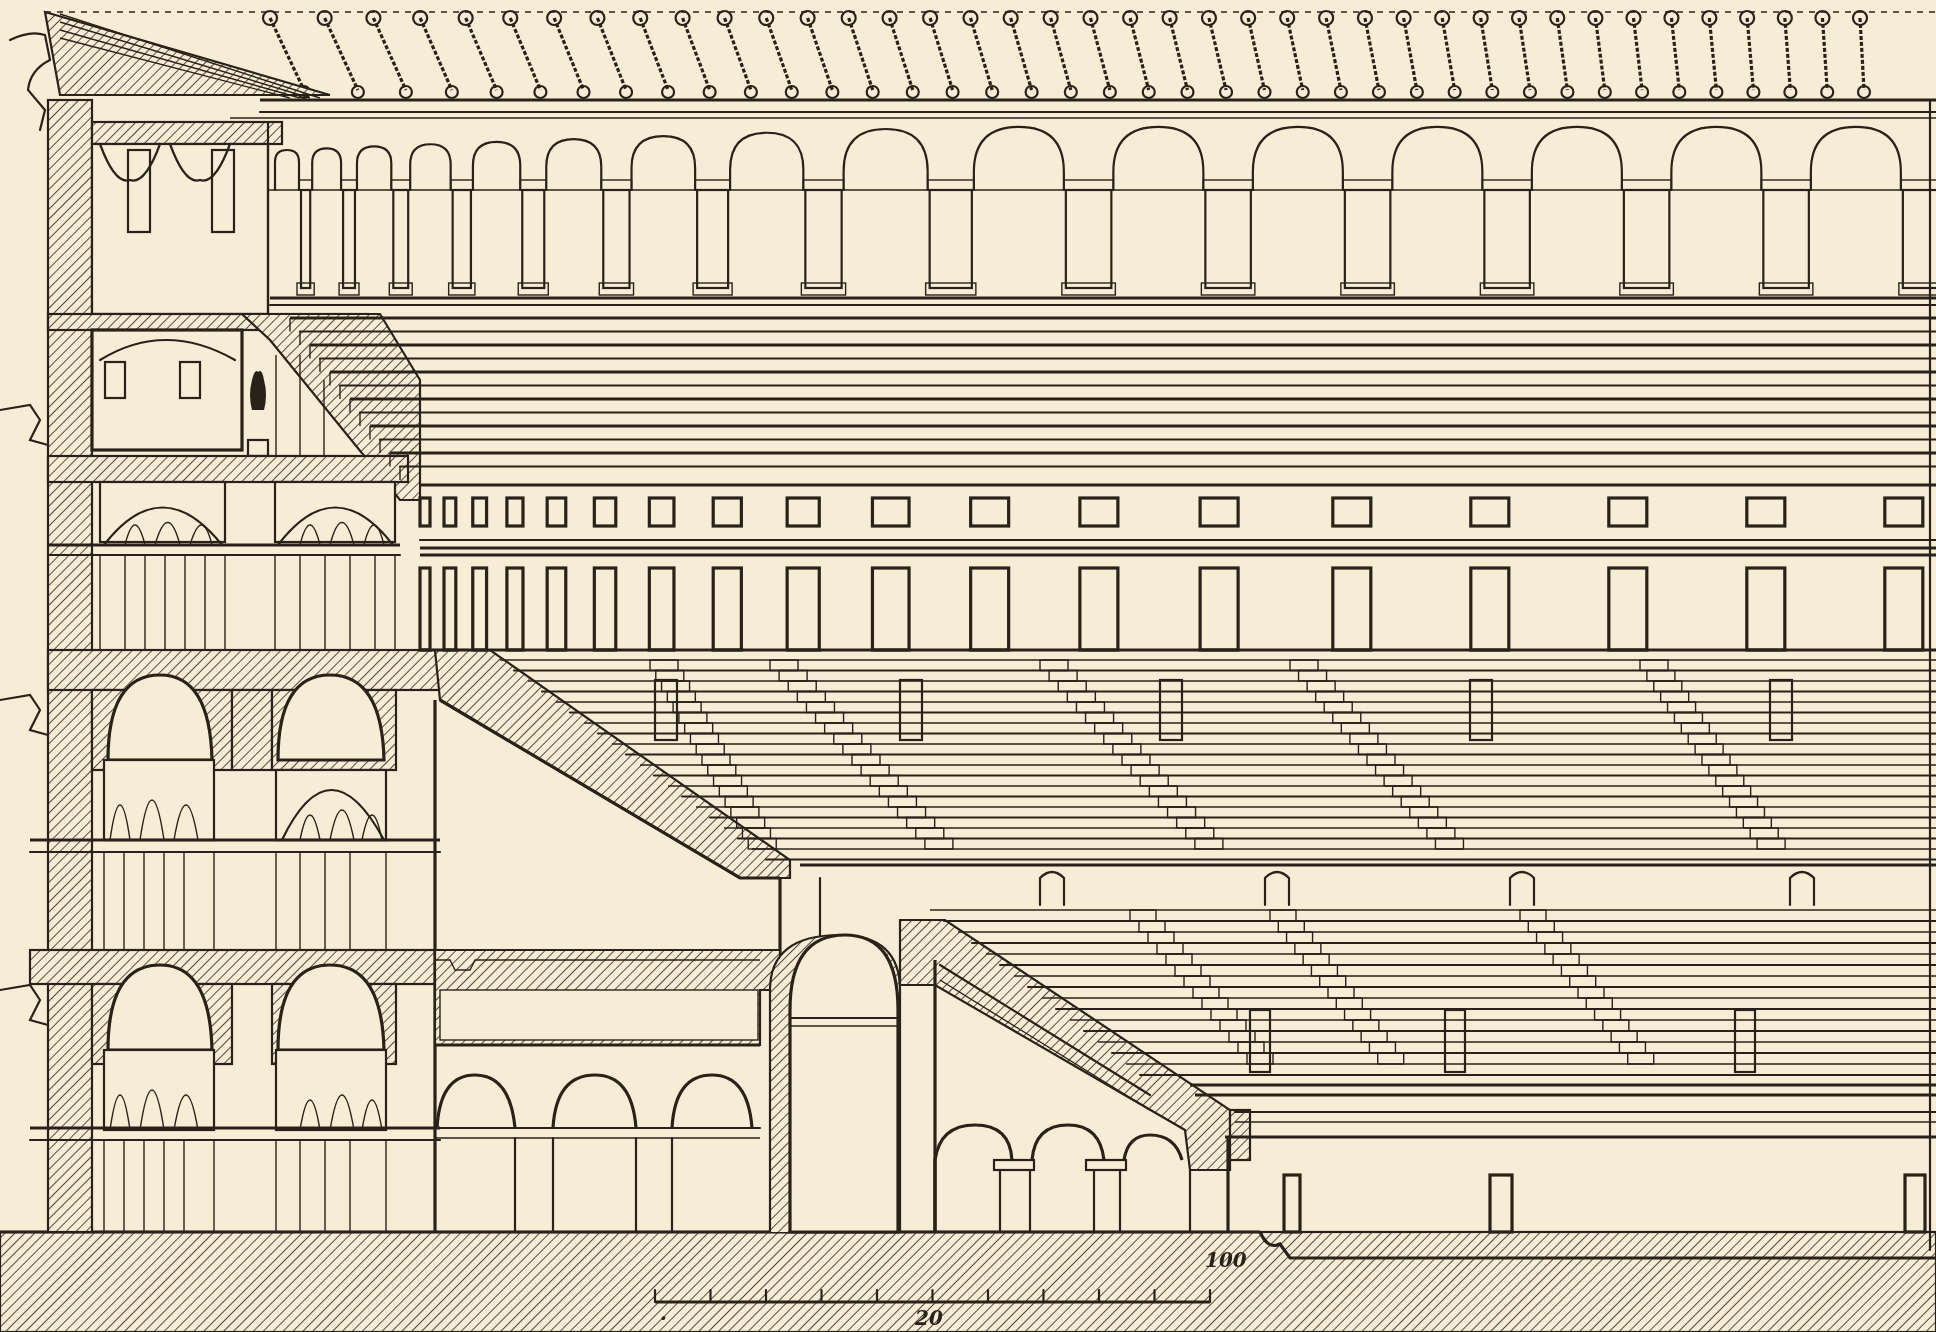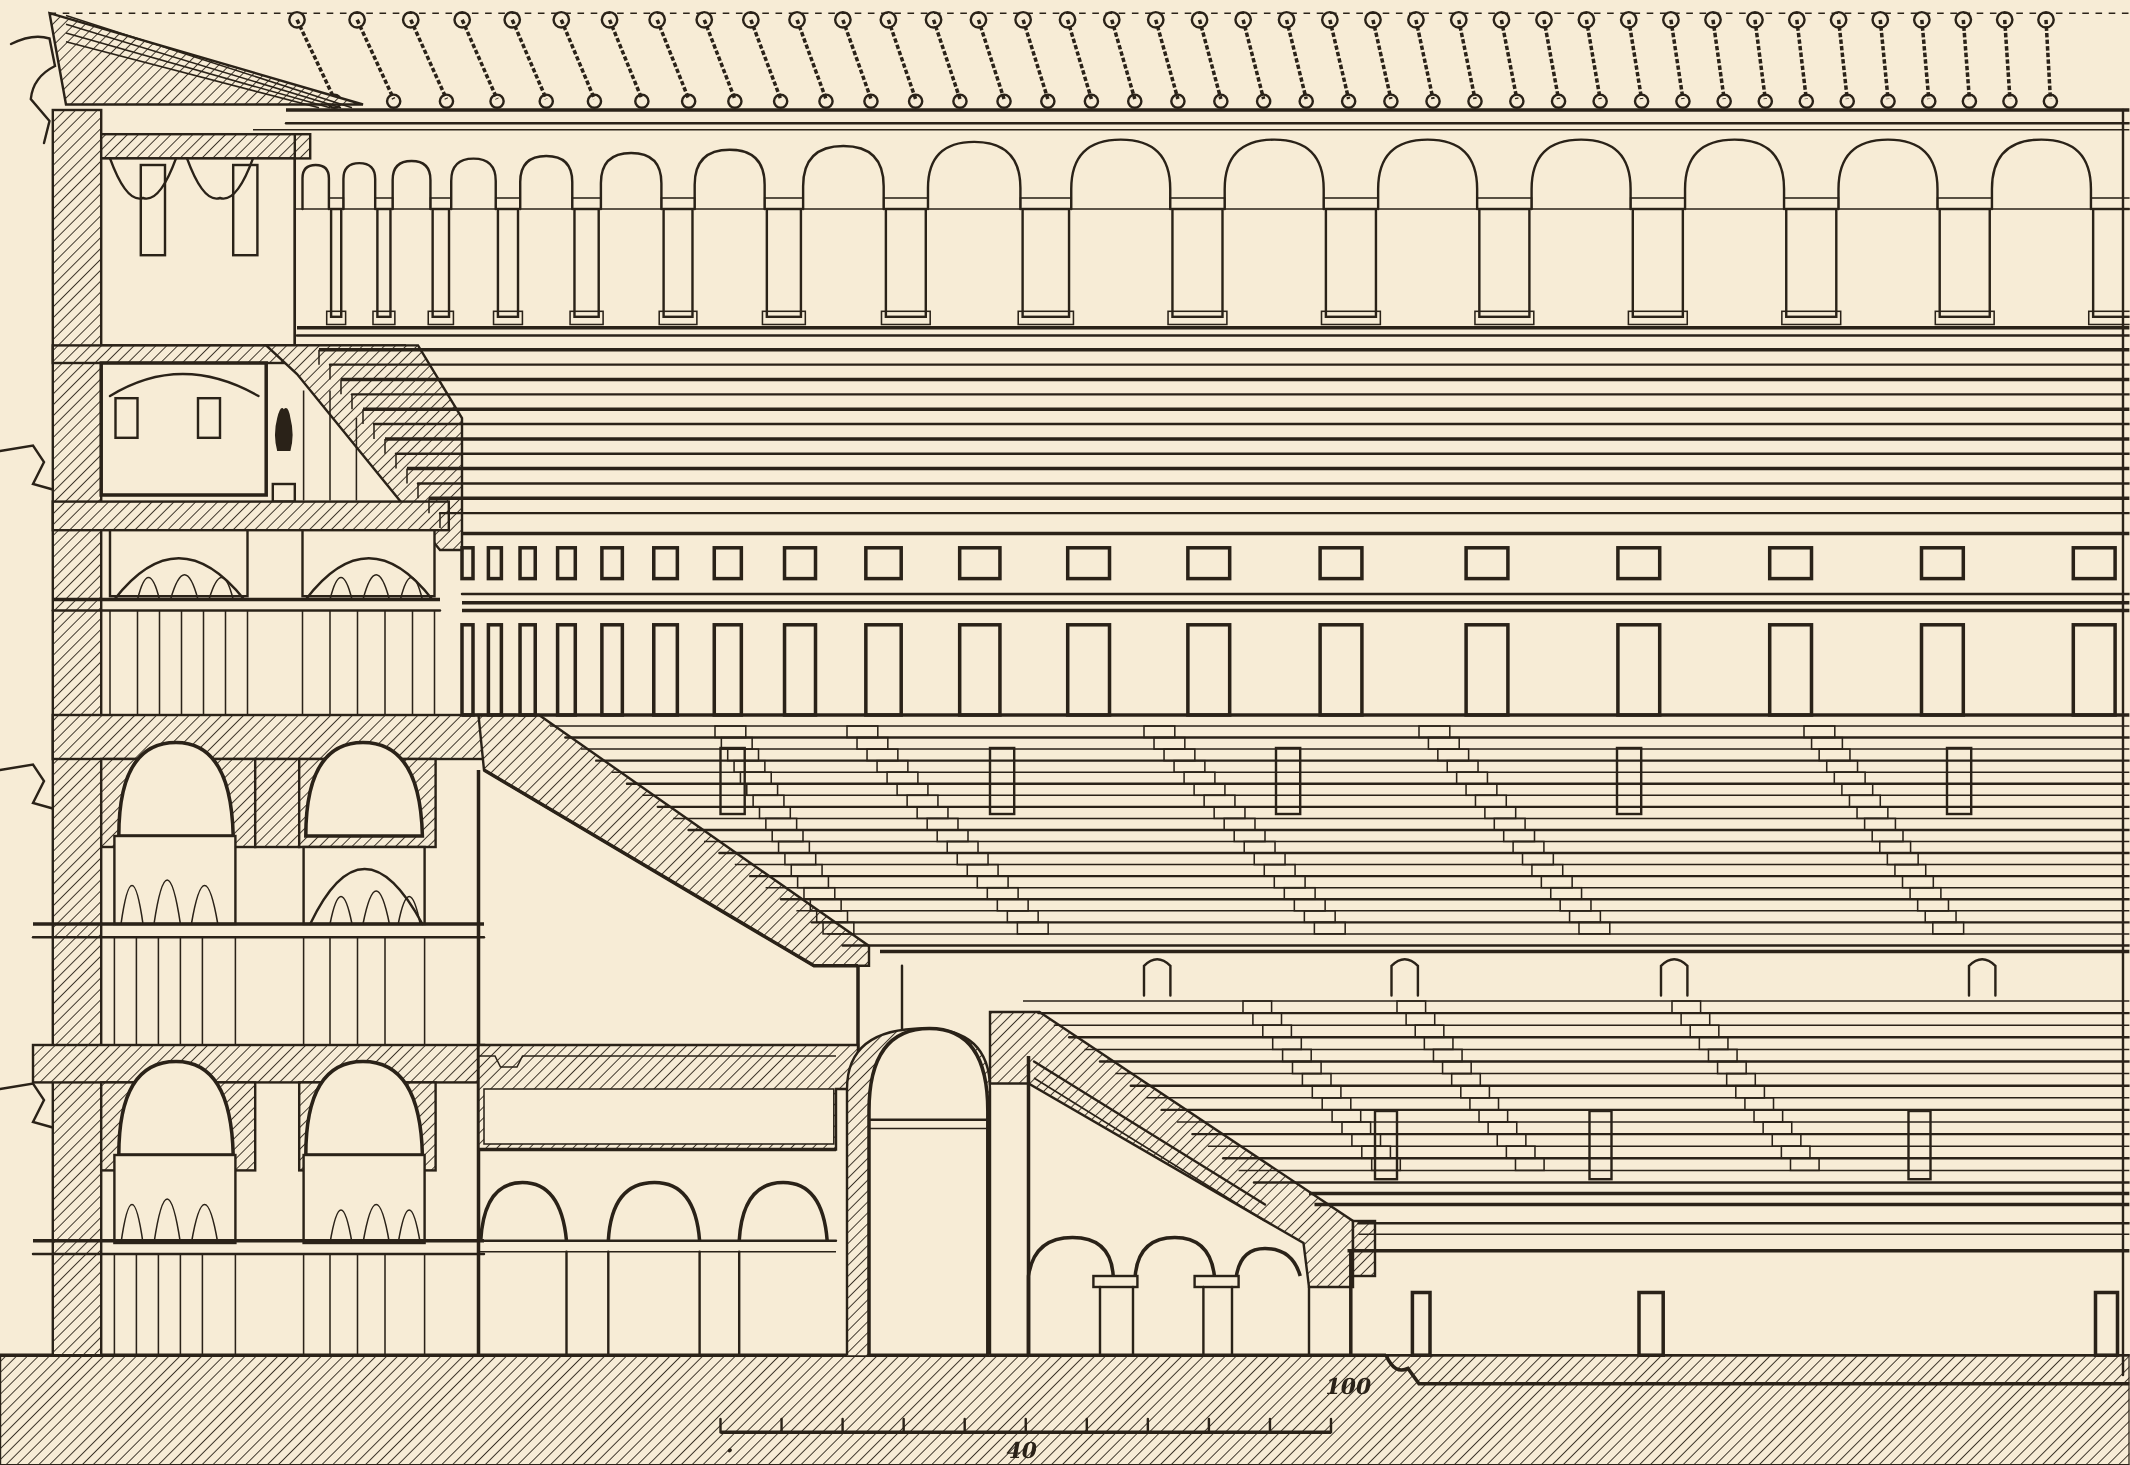--- a/index.html
+++ b/index.html
@@ -676,15 +676,15 @@
         <line x1="1043.5" y1="1290" x2="1043.5" y2="1302" class="ink"></line>
         <line x1="1099" y1="1290" x2="1099" y2="1302" class="ink"></line>
         <line x1="1154.5" y1="1290" x2="1154.5" y2="1302" class="ink"></line>
         <line x1="1210" y1="1290" x2="1210" y2="1302" class="ink"></line>
       </g>
 
   <line x1="1930" y1="100" x2="1930" y2="1250" class="ink"></line>
 </svg>
 
 <span class="scale-label" style="left:660px; top:1306px;">·</span>
-<span class="scale-label" style="left:915px; top:1306px;">40</span>
+<span class="scale-label" style="left:915px; top:1306px;">20</span>
 <span class="scale-label" style="left:1205px; top:1248px;">100</span>
 </div>
 
 </body></html>

